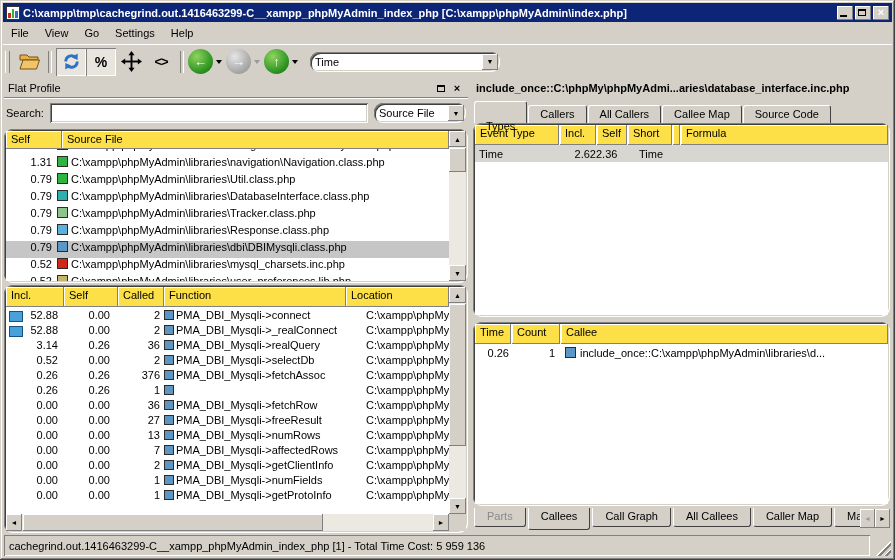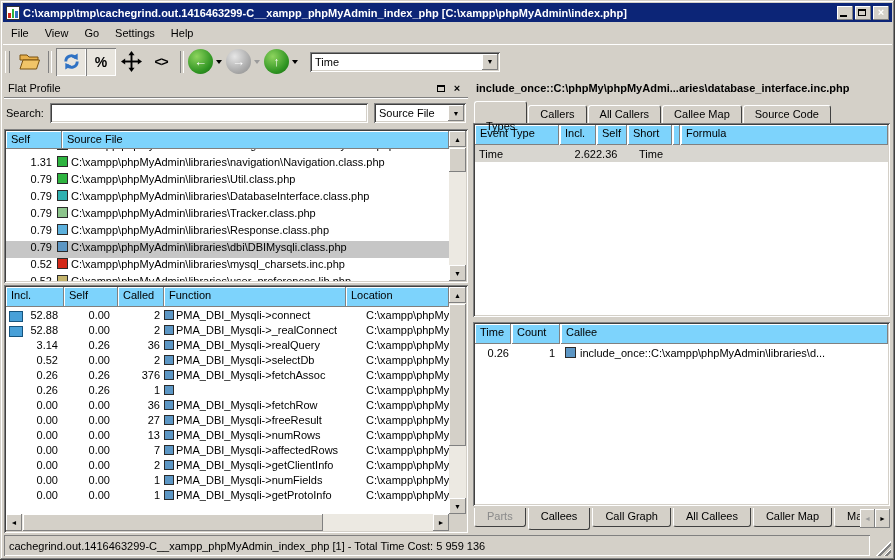--- a/index.html
+++ b/index.html
@@ -4,21 +4,21 @@
 <style>
   html,body{margin:0;padding:0;}
   body{
     width:895px;height:560px;position:relative;overflow:hidden;
     font-family:"Liberation Sans",sans-serif;font-size:11px;color:#000;
     background:#d4d0c8;
   }
   
   .raised{background:#d4d0c8;box-shadow:inset -1px -1px 0 #404040,inset 1px 1px 0 #ffffff,inset -2px -2px 0 #808080,inset 2px 2px 0 #d4d0c8;}
   .raised-thin{background:#d4d0c8;box-shadow:inset -1px -1px 0 #808080,inset 1px 1px 0 #ffffff;}
-  .sunken{box-shadow:inset 1px 1px 0 #808080,inset -1px -1px 0 #ffffff,inset 2px 2px 0 #404040,inset -2px -2px 0 #d4d0c8;}
+  .sunken{box-shadow:inset 1px 1px 0 #808080,inset -1px -1px 0 #ffffff,inset 2px 2px 0 #404040,inset -2px -2px 0 #d4d0c8;border-radius:9px;}
   .sunken-thin{box-shadow:inset 1px 1px 0 #808080,inset -1px -1px 0 #ffffff;}
 
   .window{position:absolute;inset:0;background:#d4d0c8;
     box-shadow:inset -1px -1px 0 #404040,inset 1px 1px 0 #d4d0c8,inset -2px -2px 0 #808080,inset 2px 2px 0 #ffffff;}
 
   
   .titlebar{position:absolute;left:3px;top:3px;right:3px;height:19px;background:#0c2577;
     display:flex;align-items:center;color:#fff;}
   .app-icon{width:14px;height:14px;margin:0 3px;background:#fff;border:1px solid #333;
     display:flex;align-items:flex-end;justify-content:center;gap:1px;padding:1px;box-sizing:border-box;}
@@ -66,21 +66,21 @@
   .dock-x{font-size:11px;font-weight:bold;line-height:1;}
 
   .searchrow{position:absolute;top:23px;left:3px;right:3px;height:26px;display:flex;align-items:center;gap:6px;}
   .search-input{flex:1;height:20px;background:#fff;border:none;outline:none;padding:0 4px;
     box-shadow:inset 1px 1px 0 #808080,inset -1px -1px 0 #ffffff,inset 2px 2px 0 #404040,inset -2px -2px 0 #d4d0c8;
     font-family:"Liberation Sans",sans-serif;font-size:11px;}
   .combo-sm{height:20px;width:92px;background:#fff;display:flex;align-items:center;}
 
   .filetable{position:absolute;top:52px;left:1px;right:1px;height:154px;background:#fff;}
   .ft-head{position:absolute;top:2px;left:2px;right:19px;height:18px;display:flex;}
-  .hcell{background:#7dd3fc;box-shadow:inset -1px -1px 0 #808080,inset 1px 1px 0 #ffffff;
+  .hcell{background:#fde047;box-shadow:inset -1px -1px 0 #808080,inset 1px 1px 0 #ffffff;
     padding:2px 5px;box-sizing:border-box;white-space:nowrap;overflow:hidden;}
   .ft-head .h-self{width:56px;}
   .ft-head .h-file{flex:1;}
   .ft-body{position:absolute;top:20px;left:2px;right:19px;bottom:2px;overflow:hidden;background:#fff;}
   .frow{display:flex;height:17px;white-space:nowrap;}
   .frow.cliptop{margin-top:-10px;}
   .frow.selected{background:#c6c6c6;}
   .fc-self{width:46px;text-align:right;padding-right:5px;flex:none;}
   .sq{width:11px;height:11px;border:1px solid #2a2a2a;box-sizing:border-box;margin-right:3px;flex:none;}
   .fc-file{overflow:hidden;}

